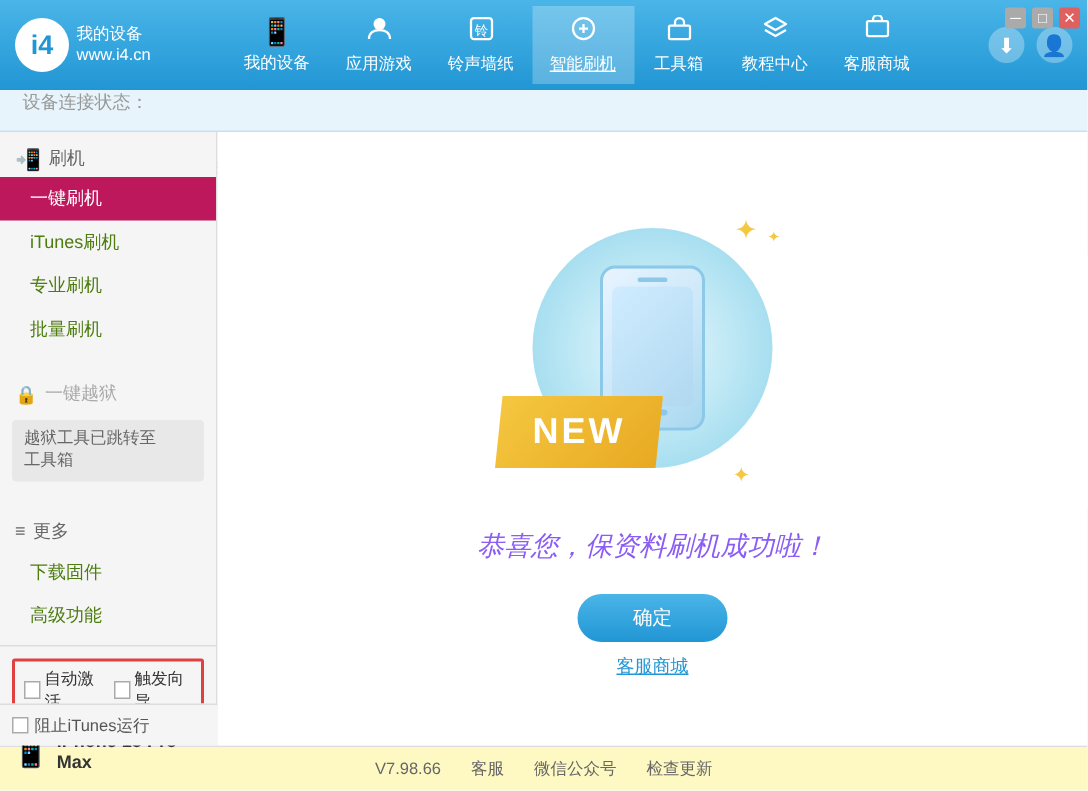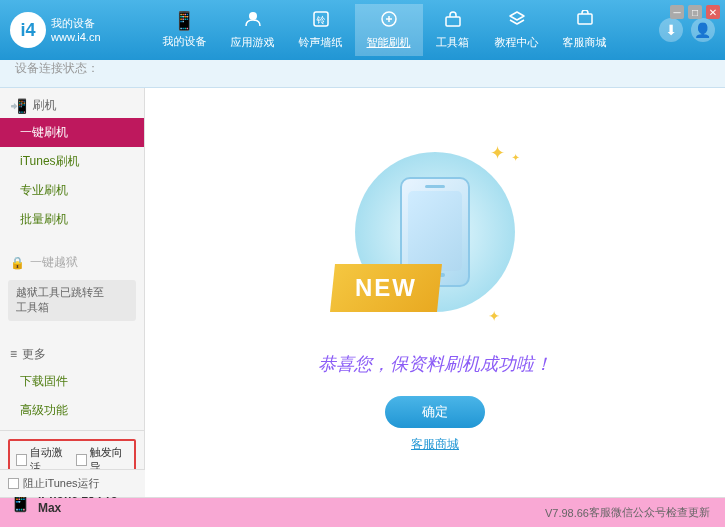--- a/index.html
+++ b/index.html
@@ -72,21 +72,21 @@
 
     
     .success-msg { font-size: 18px; color: #333; margin-bottom: 20px; }
     .success-msg span { color: #8b5cf6; font-style: italic; }
 
     
     .btn-confirm { width: 100px; height: 32px; background: linear-gradient(180deg, #4ab5e8 0%, #2196d4 100%); color: #fff; border: none; border-radius: 16px; cursor: pointer; font-size: 13px; margin-bottom: 8px; }
     .view-log { font-size: 12px; color: #2196d4; cursor: pointer; text-decoration: underline; }
 
     
-    .footer { height: 30px; background: #f9a8d4; border-top: 1px solid #ddd; display: flex; align-items: center; padding: 0 15px; justify-content: flex-end; font-size: 11px; color: #666; }
+    .footer { height: 30px; background: #fef9c3; border-top: 1px solid #ddd; display: flex; align-items: center; padding: 0 15px; justify-content: center; gap: 20px; font-size: 11px; color: #666; }
     .footer-item { cursor: pointer; }
   </style>
 </head>
 <body>
 
 <div style="position:relative; width:725px; height:527px; overflow:hidden;">
 
   <div class="win-controls">
     <div class="win-btn minimize">─</div>
     <div class="win-btn maximize">□</div>

